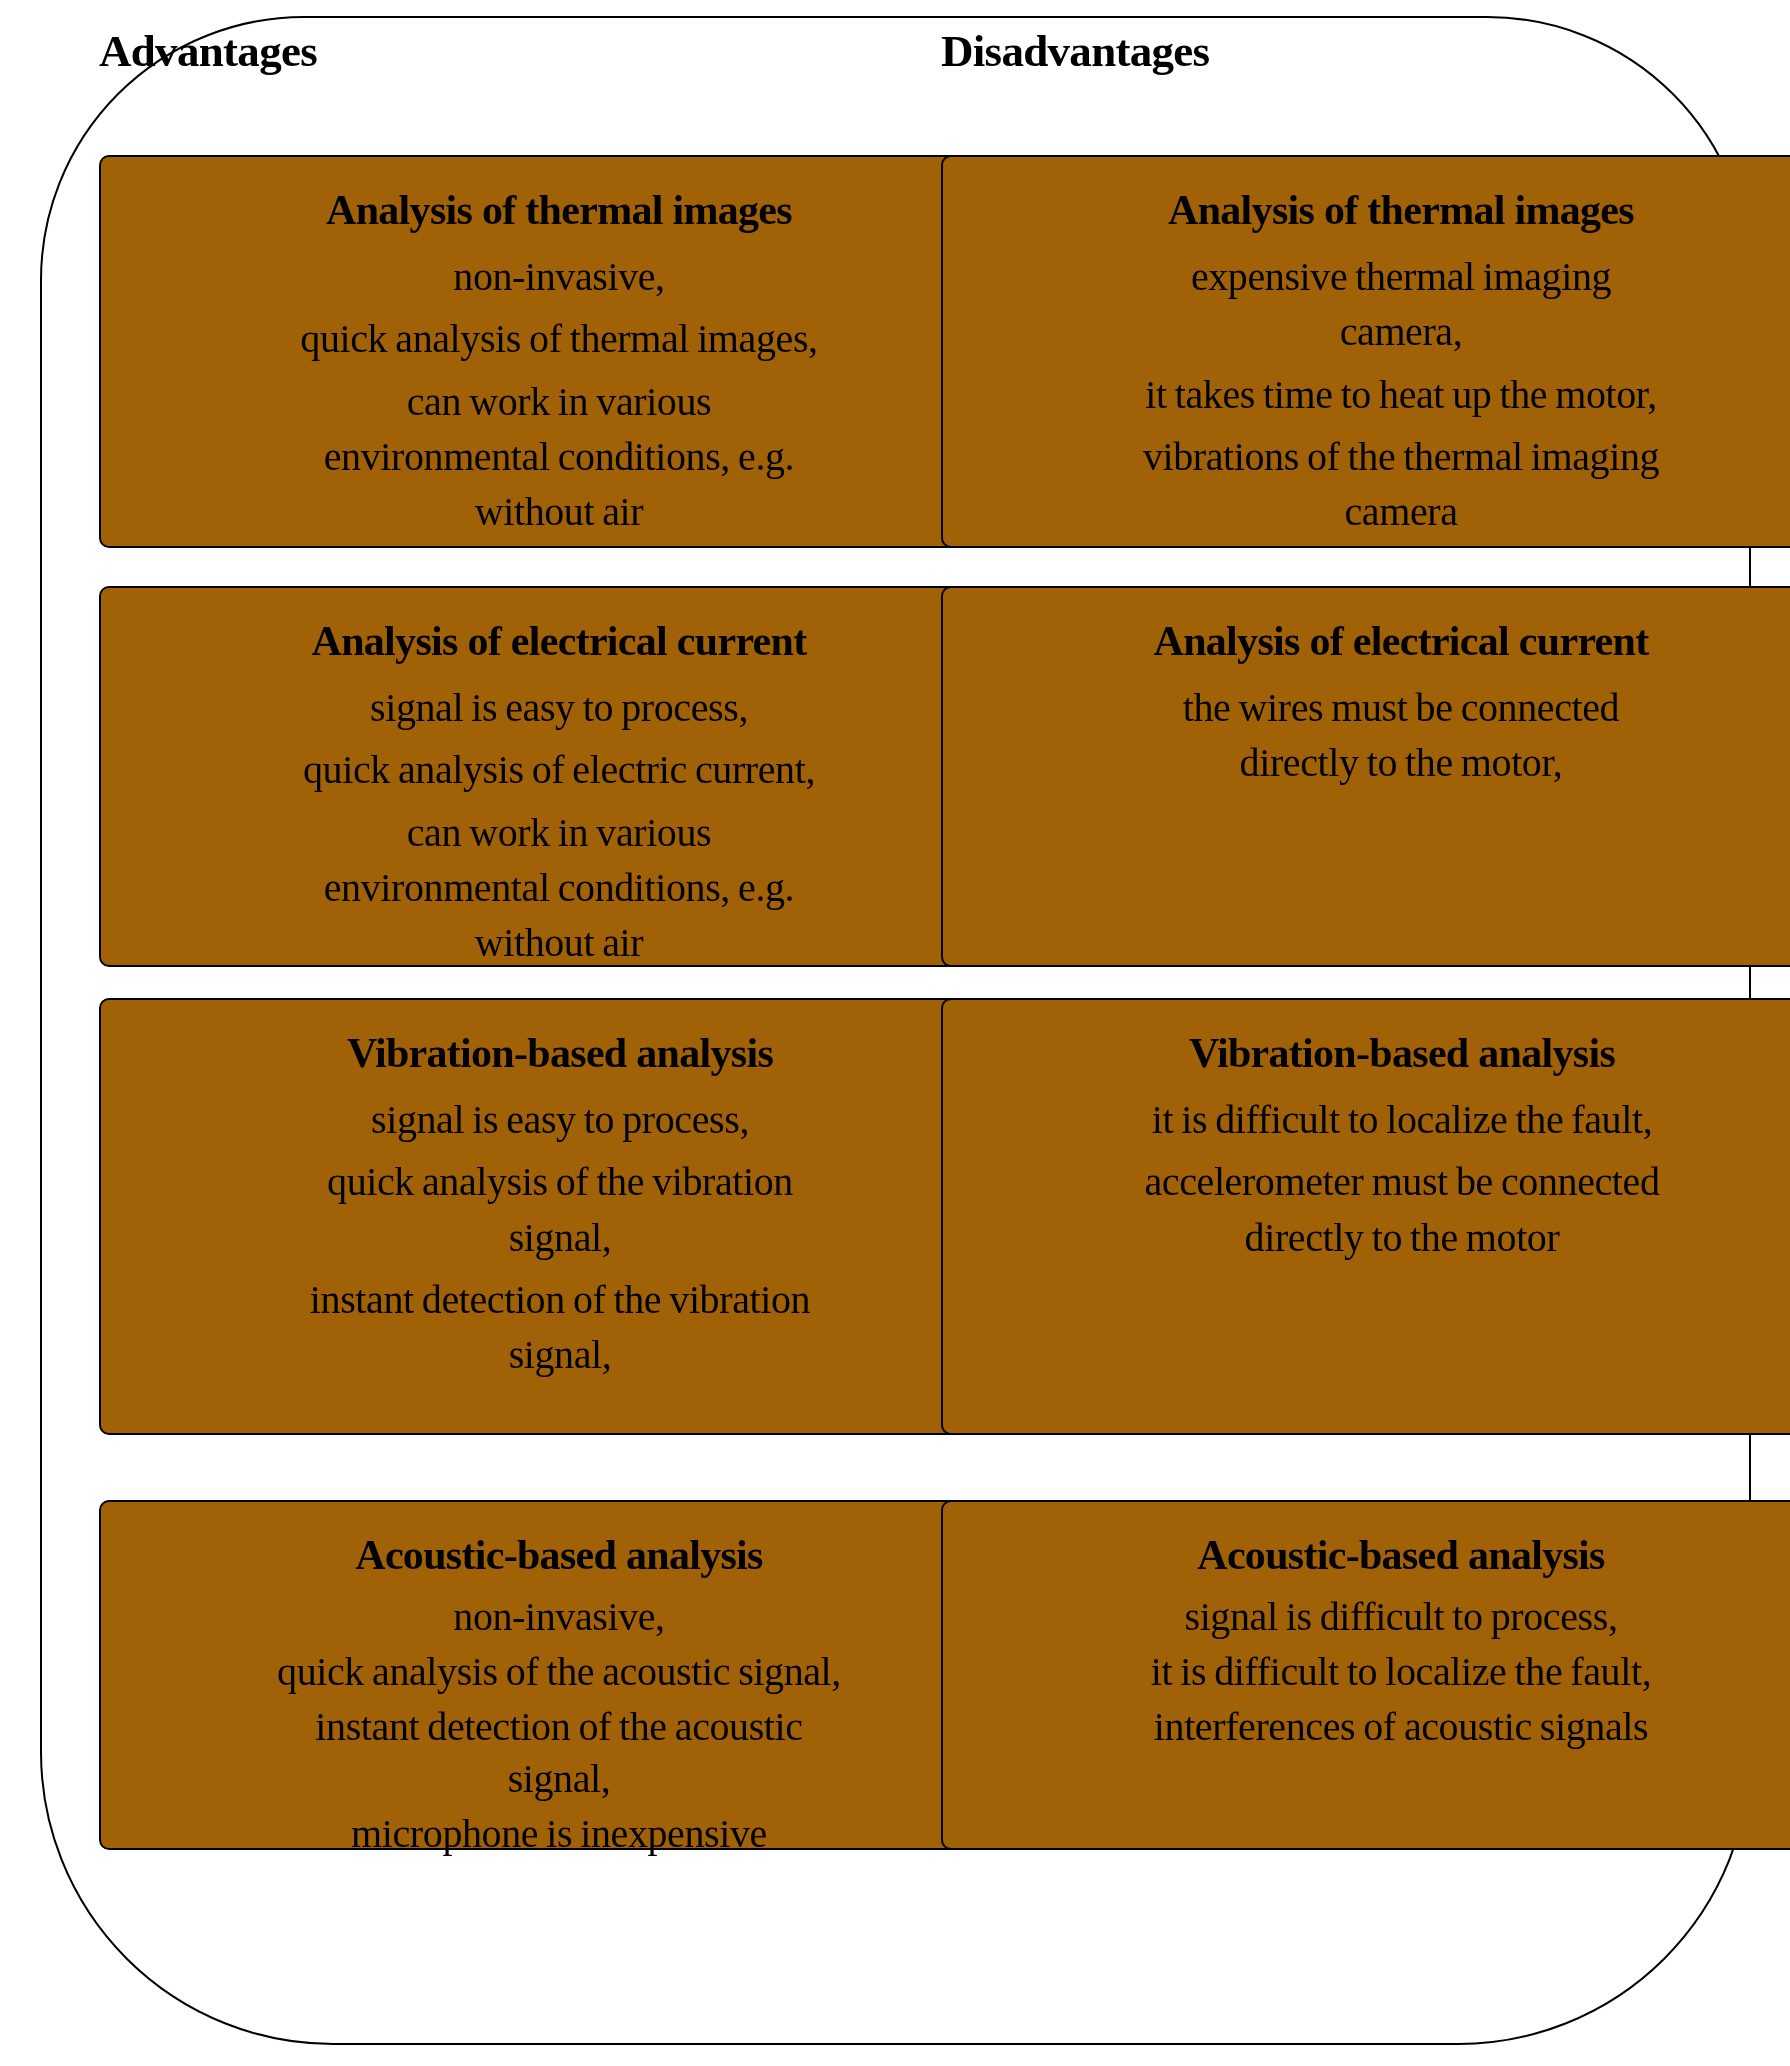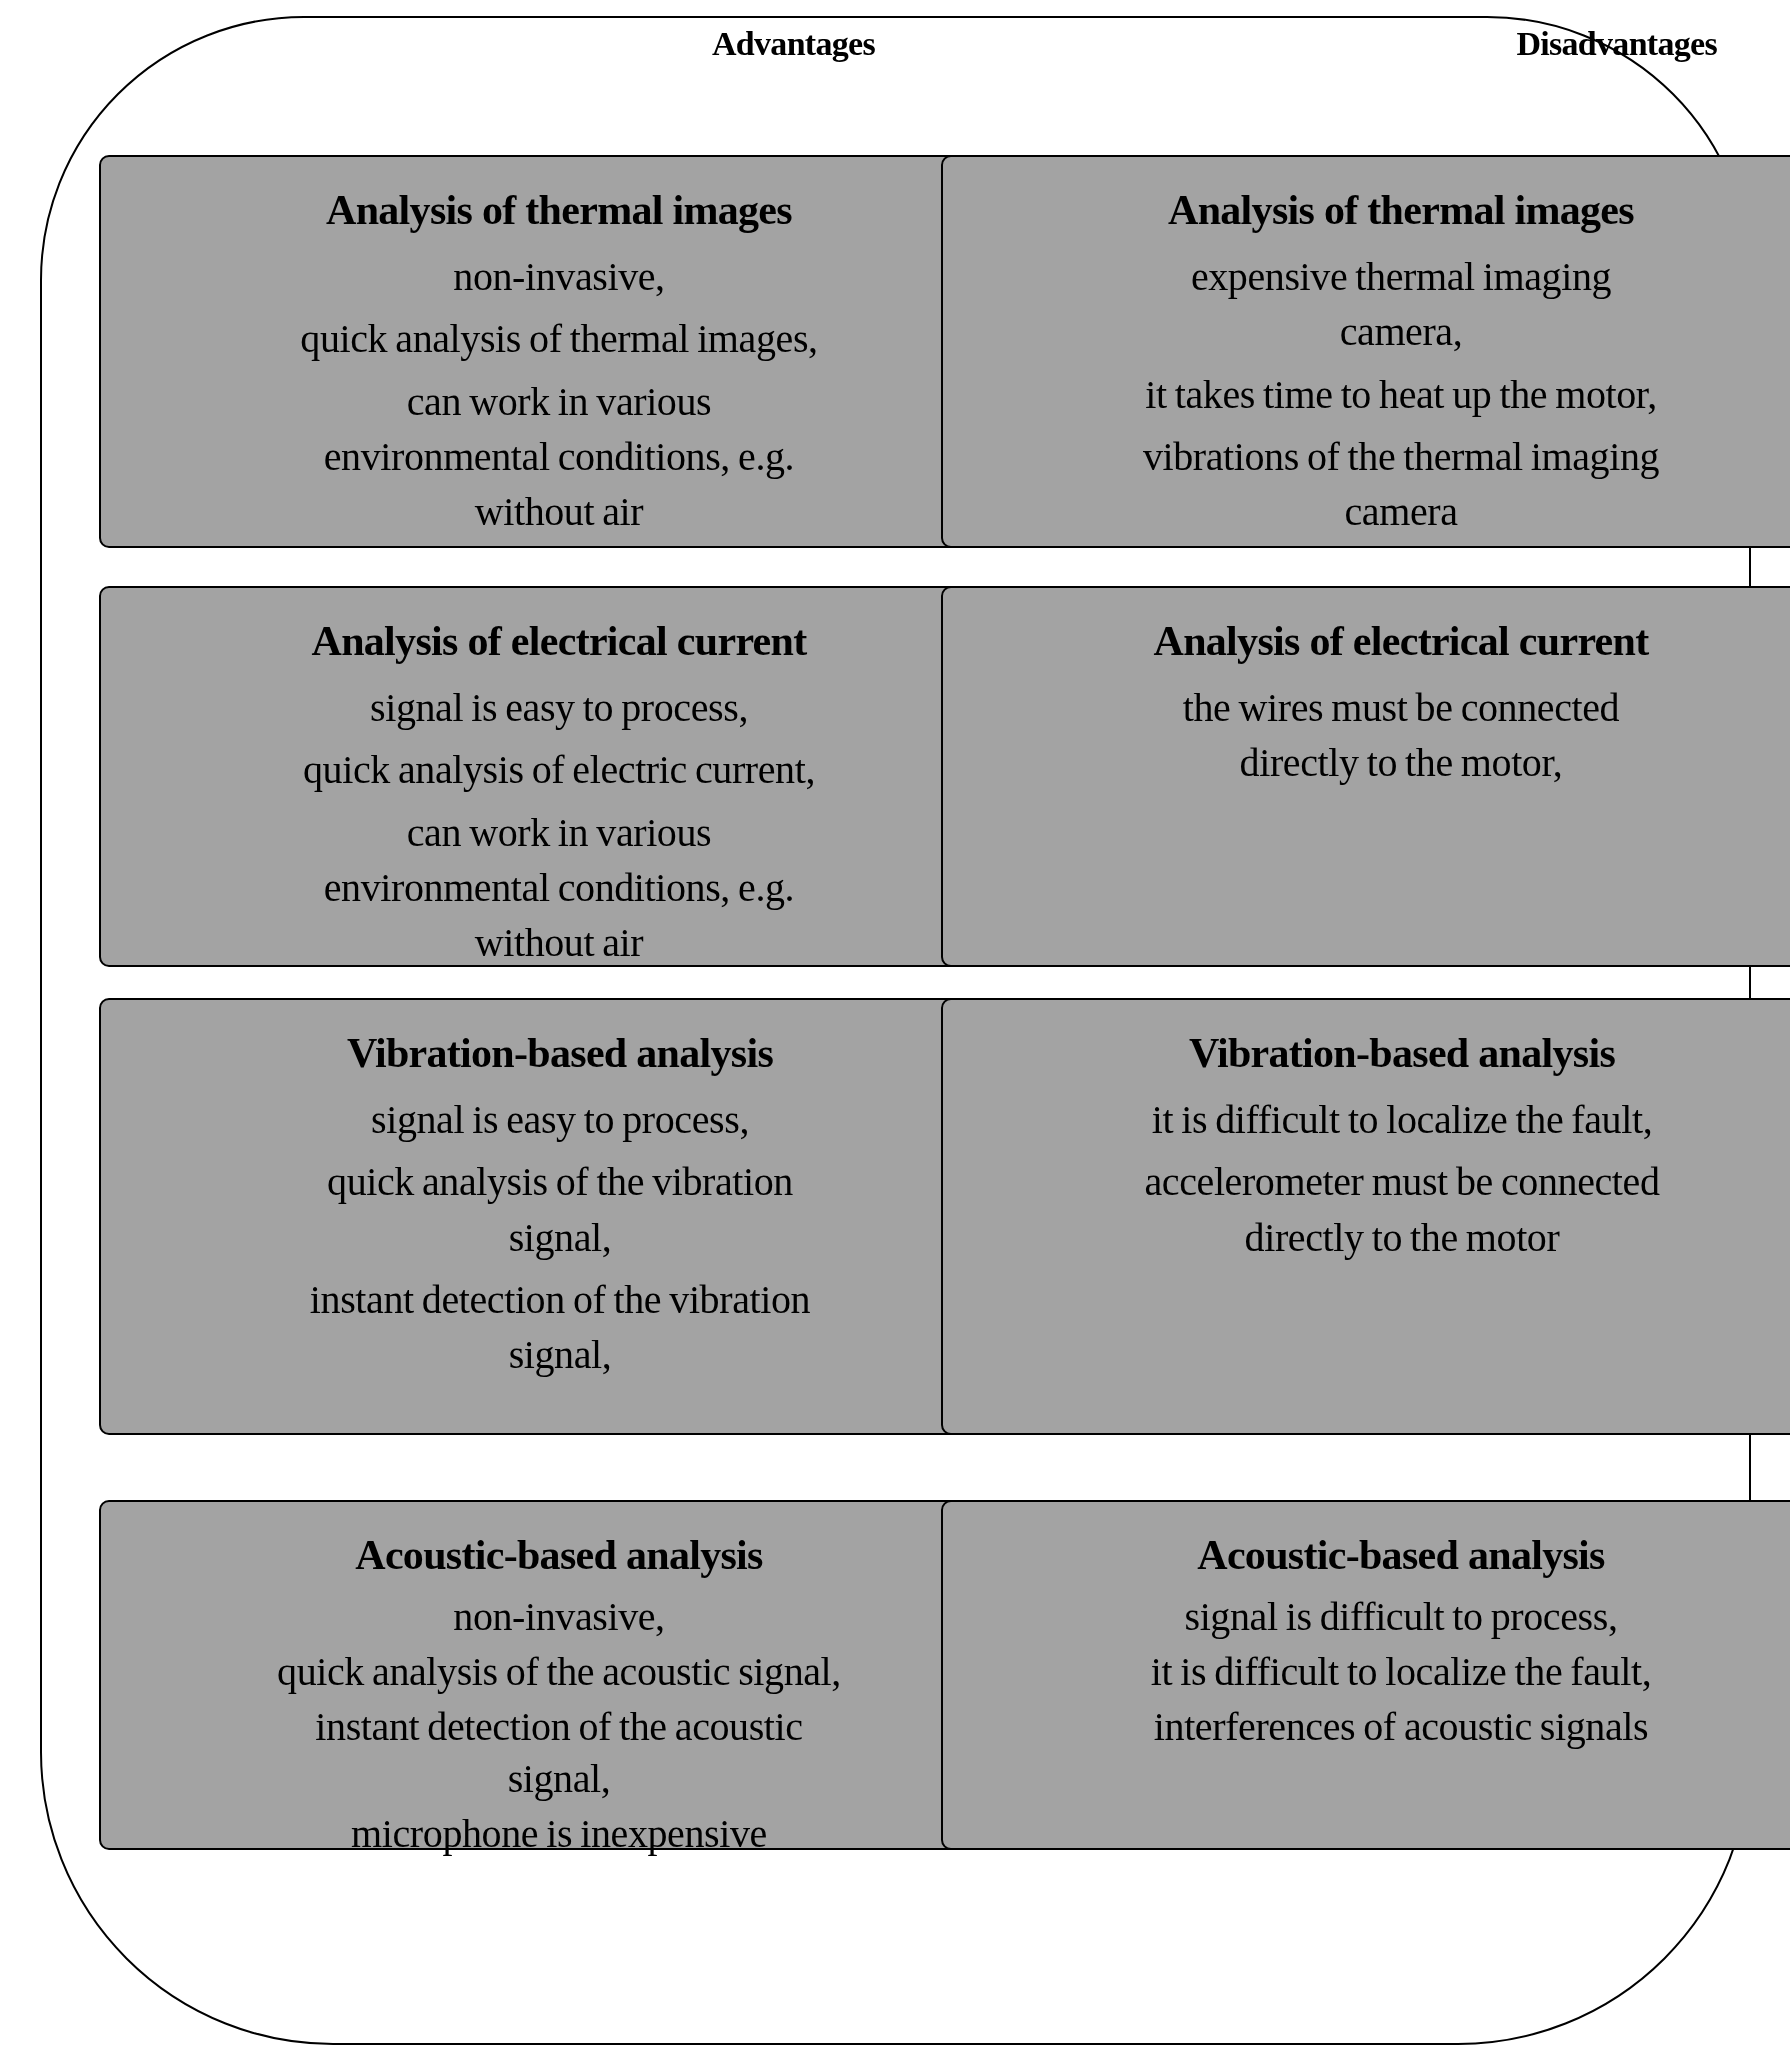--- a/index.html
+++ b/index.html
@@ -24,36 +24,36 @@
     height: 2029px;
     border: 2.9px solid #000000;
     border-radius: 264px 264px 293px 293px;
     box-sizing: border-box;
     background: #ffffff;
   }
   .col-header {
     position: absolute;
     top: 22px;
     width: 776px;
-    text-align: right;
-    font-size: 34px;
+    text-align: left;
+    font-size: 45px;
     font-weight: bold;
     line-height: 1.3;
     letter-spacing: -0.7px;
   }
   .col-header.left  { left: 99px; }
   .col-header.right { left: 941px; }
 
   .box {
     position: absolute;
     width: 920px;
     border: 2.2px solid #000000;
     border-radius: 10px;
     box-sizing: border-box;
-    background: #a3a3a3;
+    background: #a16207;
     text-align: center;
     padding: 25px 26px 0 26px;
   }
   .col-l { left: 99px; }
   .col-r { left: 941px; }
   .row-1 { top: 155px;  height: 393px; }
   .row-2 { top: 586px;  height: 381px; }
   .row-3 { top: 998px; height: 437px; padding-left: 28px; }
   .row-4 { top: 1500px; height: 350px; }
 

